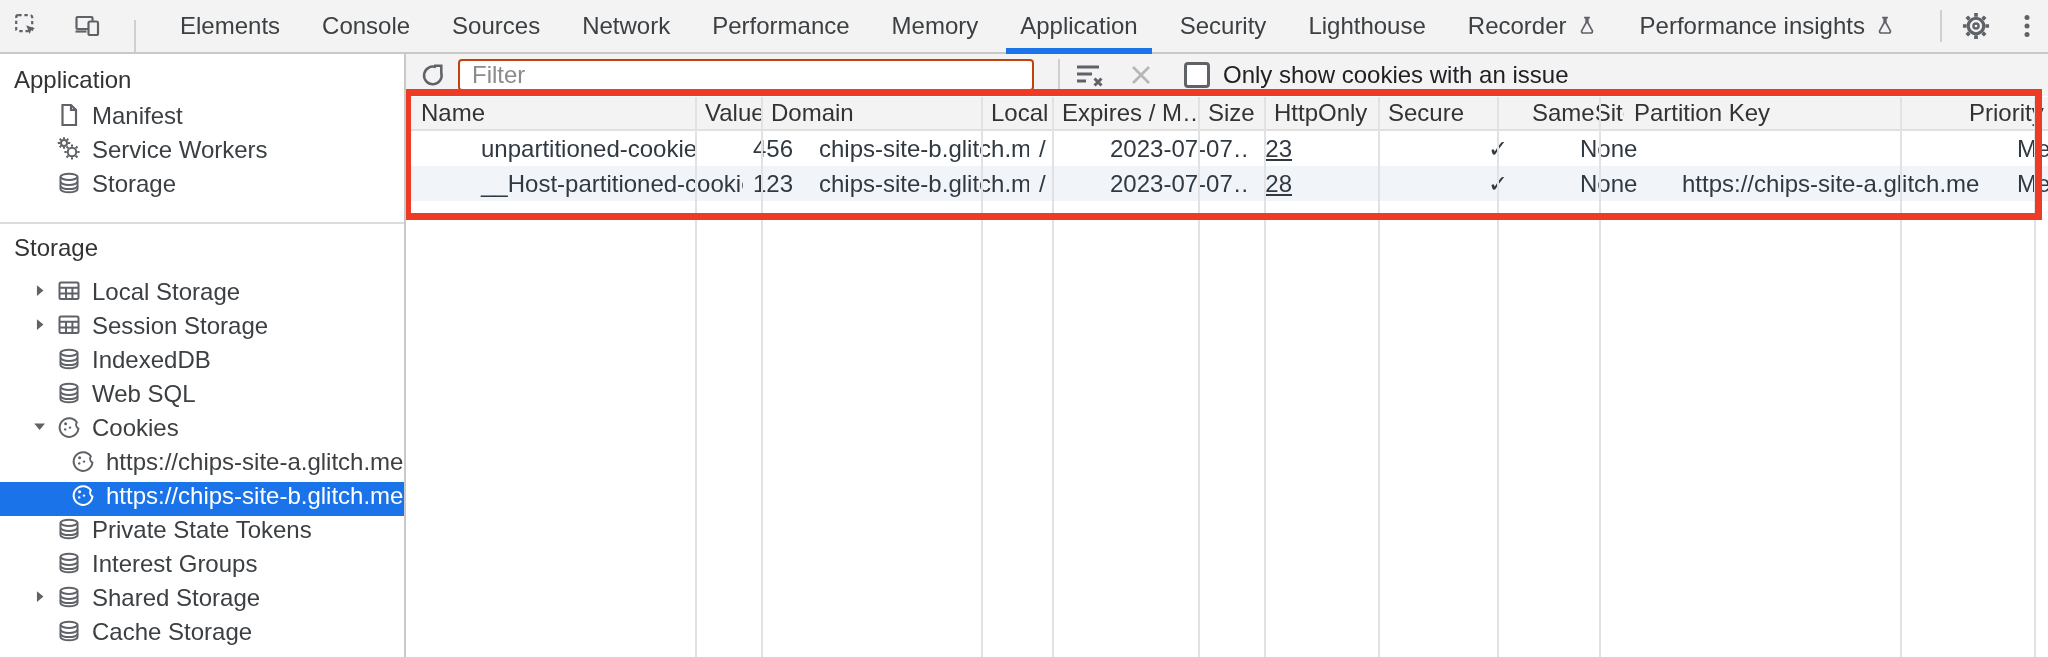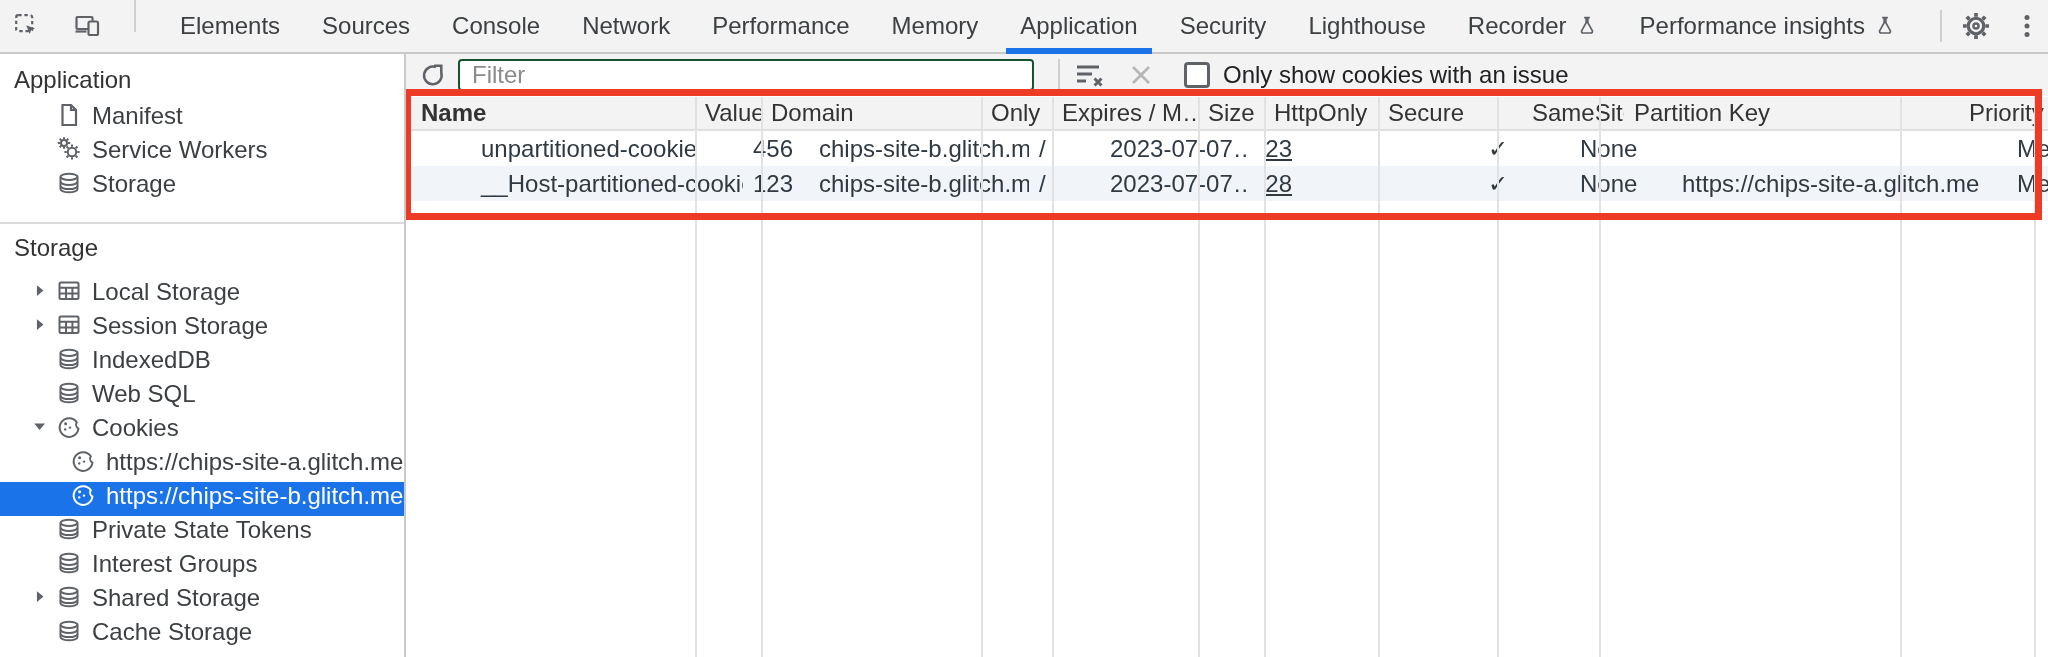--- a/index.html
+++ b/index.html
@@ -1,20 +1,20 @@
 <!DOCTYPE html>
 <html><head>
 <meta charset="utf-8">
 <style>
   html,body{margin:0;padding:0;background:#fff;}
   body{width:2048px;height:657px;overflow:hidden;font-family:"Liberation Sans",sans-serif;-webkit-font-smoothing:antialiased;}
   .devtools{position:relative;width:2048px;height:657px;background:#fff;overflow:hidden;}
 
   
-  .toolbar{position:absolute;top:0;left:0;right:0;height:52px;background:#f3f3f3;border-bottom:2px solid #c9c9c9;display:flex;align-items:flex-start;z-index:20;gap:16px;}
+  .toolbar{position:absolute;top:0;left:0;right:0;height:52px;background:#f3f3f3;border-bottom:2px solid #c9c9c9;display:flex;align-items:flex-end;z-index:20;gap:16px;}
   .tb-btn{display:flex;align-items:center;justify-content:center;height:100%;padding:0 9px;flex:none;color:#5f6368;}
   .tb-btn:first-child{padding-left:14px;}
   .vsep{width:2px;height:32px;background:#cfcfcf;margin:0 7px;flex:none;}
   .tabs{display:flex;height:100%;align-items:stretch;}
   .tab{position:relative;display:flex;align-items:center;padding:0 21px;font-size:24px;color:#3c4043;white-space:nowrap;cursor:default;}
   .tab .flask{margin-left:9px;display:flex;color:#5f6368;}
   .tab .underline{display:none;}
   .tab.selected .underline{display:block;position:absolute;left:7px;right:7px;bottom:-2px;height:6px;background:#1a73e8;}
   .tb-right{margin-left:auto;display:flex;align-items:center;height:100%;padding-right:12px;}
   .tb-right .tb-btn{padding:0 11px;}
@@ -32,37 +32,37 @@
   .side-item .icon{width:26px;height:26px;flex:none;margin-right:10px;color:#5f6368;display:flex;align-items:center;justify-content:center;}
   .side-item.sub{padding-left:70px;}
   .side-item.selected{background:#1a73e8;color:#fff;}
   .side-item.selected .icon{color:#fff;}
 
   
   .main{position:relative;flex:1;background:#fff;overflow:hidden;}
   .filter-bar{position:absolute;top:0;left:0;right:0;height:42px;background:#f3f3f3;display:flex;align-items:center;padding-left:12px;box-sizing:border-box;z-index:1;}
   .icon-btn{display:flex;align-items:center;justify-content:center;flex:none;color:#5f6368;}
   .refresh-btn{width:30px;height:30px;margin-right:10px;}
-  .filter-input{width:576px;height:32px;background:#fff;border:2px solid #14532d;border-radius:4px;font-size:24px;padding:4px 12px;color:#333;box-sizing:border-box;outline:none;font-family:"Liberation Sans",sans-serif;}
+  .filter-input{width:576px;height:32px;background:#fff;border:2px solid #c2410c;border-radius:4px;font-size:24px;padding:4px 12px;color:#333;box-sizing:border-box;outline:none;font-family:"Liberation Sans",sans-serif;}
   .filter-input::placeholder{color:#8b8b8b;}
   .filter-bar .vsep{margin-left:24px;margin-right:12px;}
   .clearfilter-btn{width:34px;height:34px;}
   .x-btn{width:30px;height:30px;margin-left:20px;color:#b6b6b6;}
   .checkbox{width:26px;height:26px;flex:none;margin-left:28px;background:#fff;border:3px solid #5f6368;border-radius:4px;box-sizing:border-box;}
   .checkbox-label{margin-left:13px;font-size:24px;color:#202124;white-space:nowrap;}
 
   
   .grid-line{position:absolute;top:43px;bottom:0;width:2px;background:#e2e2e5;z-index:3;}
   .grid-header{position:absolute;top:43px;left:1px;height:34px;display:flex;background:#f3f3f4;border-bottom:2px solid #e0e0e0;box-sizing:border-box;z-index:2;font-size:24px;color:#333;}
   .grid-row{position:absolute;left:1px;height:35px;display:flex;font-size:24px;color:#303942;z-index:2;padding-left:48px;}
   .row-1{top:77px;background:#fff;}
   .row-2{top:112px;background:#f1f4f8;}
   .cell{display:flex;align-items:center;padding:0 10px;box-sizing:border-box;white-space:nowrap;overflow:hidden;flex:none;}
   .w0{width:288px}.w1{width:66px}.w2{width:220px}.w3{width:71px}.w4{width:146px}.w5{width:66px}.w6{width:114px}.w7{width:144px}.w8{width:102px}.w9{width:335px}.w10{width:134px}
-  .grid-header .w0{padding-left:14px;font-weight:bold;}
+  .grid-header .w0{padding-left:14px;}
   .grid-row .w0{padding-left:26px;}
   .cell.num{justify-content:flex-end;padding-right:20px;text-decoration:underline;}
   .cell.center{justify-content:center;}
 
   
   .annotation{position:absolute;left:-2px;top:35px;width:1638px;height:131px;border:7px solid #ee3b26;box-sizing:border-box;z-index:10;pointer-events:none;}
 
   svg{display:block;}
 </style>
 </head>
@@ -84,24 +84,24 @@
           <rect x="14.5" y="9.5" width="9.5" height="13.5" rx="1.6" fill="#f3f3f3" stroke="currentColor" stroke-width="2.2"></rect>
         </svg>
     </div>
     <div class="vsep"></div>
 
     <div class="tabs">
       <div class="tab">
           <span>Elements</span>
         </div>
       <div class="tab">
+          <span>Console</span>
+        </div>
+      <div class="tab">
           <span>Sources</span>
-        </div>
-      <div class="tab">
-          <span>Console</span>
         </div>
       <div class="tab">
           <span>Network</span>
         </div>
       <div class="tab">
           <span>Performance</span>
         </div>
       <div class="tab">
           <span>Memory</span>
         </div>
@@ -376,21 +376,21 @@
       <div class="grid-line" style="left:972px"></div>
       <div class="grid-line" style="left:1091px"></div>
       <div class="grid-line" style="left:1193px"></div>
       <div class="grid-line" style="left:1494px"></div>
       <div class="grid-line" style="left:1628px"></div>
 
       <div class="grid-header">
         <div class="cell w0">Name</div>
         <div class="cell w1">Value</div>
         <div class="cell w2">Domain</div>
-        <div class="cell w3">Only</div>
+        <div class="cell w3">Local</div>
         <div class="cell w4">Expires / M…</div>
         <div class="cell w5">Size</div>
         <div class="cell w6">HttpOnly</div>
         <div class="cell w7">Secure</div>
         <div class="cell w8">SameSite</div>
         <div class="cell w9">Partition Key</div>
         <div class="cell w10">Priority</div>
       </div>
 
       <div class="grid-row row-1">

